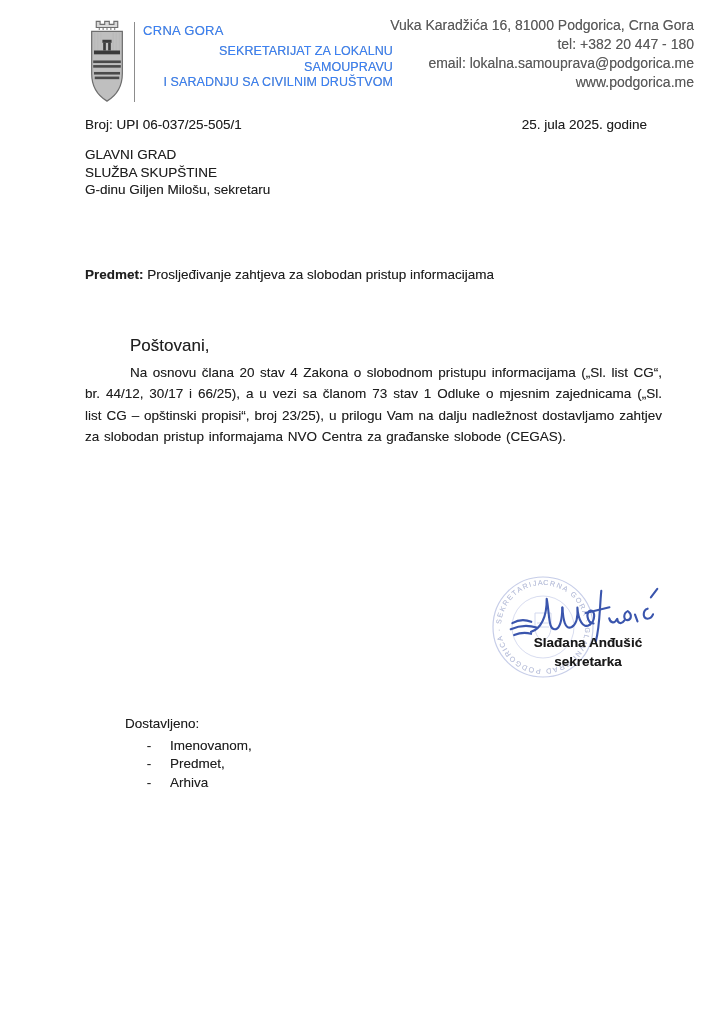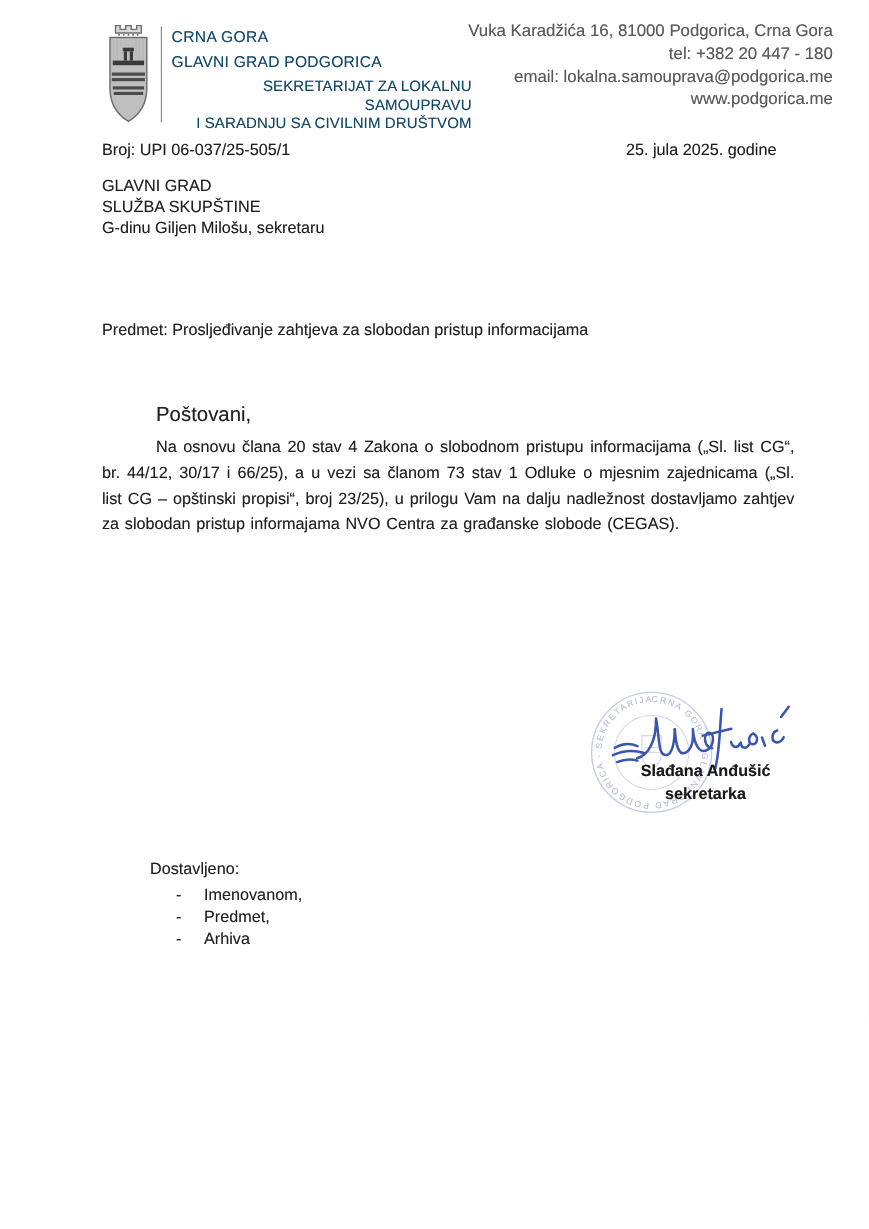--- a/index.html
+++ b/index.html
@@ -8,32 +8,32 @@
     width:724px;height:1024px;
     margin:0 auto;
     background:#ffffff;
     font-family:"Liberation Sans","DejaVu Sans",sans-serif;
     color:#1f1f1f;
     overflow:hidden;
   }
   
   .emblem{position:absolute;left:84px;top:18px;width:46px;height:88px;}
   .lh-divider{position:absolute;left:134px;top:22px;width:1px;height:80px;background:#8c8c8c;}
-  .org-block{position:absolute;left:143px;top:18px;width:250px;color:#0c4a6e;}
+  .org-block{position:absolute;left:143px;top:18px;width:250px;color:#3b82f6;}
   .org-line-1{font-size:13px;line-height:13px;margin-top:6px;letter-spacing:.3px;}
   .org-line-2{font-size:13px;line-height:13px;margin-top:8px;letter-spacing:.2px;}
   .org-line-34{font-size:12.5px;line-height:15.5px;margin-top:7px;letter-spacing:.1px;text-align:right;}
   .contact-block{position:absolute;left:384px;top:16px;width:310px;color:#5a5a5a;font-size:14px;line-height:19px;text-align:right;}
   
   .ref-row{position:absolute;left:85px;top:117px;width:562px;display:flex;justify-content:space-between;font-size:13.5px;}
   
   .addressee{position:absolute;left:85px;top:146px;font-size:13.5px;line-height:17.5px;}
   
   .subject{position:absolute;left:85px;top:267px;font-size:13.5px;}
-  .subject b{font-weight:normal;}
+  .subject b{font-weight:bold;}
   
   .salutation{position:absolute;left:85px;top:336px;font-size:17px;text-indent:45px;}
   .paragraph{
     position:absolute;left:85px;top:362px;width:577px;
     font-size:13.5px;line-height:21.4px;
     text-align:justify;text-indent:45px;
     word-spacing:1px;
   }
   
   .stamp{position:absolute;left:487px;top:571px;width:112px;height:112px;z-index:1;opacity:.85;}
@@ -90,21 +90,20 @@
         <rect x="13" y="70" width="34" height="3.4"></rect>
         <rect x="14" y="76" width="32" height="3.4"></rect>
       </g>
     </svg>
   </div>
 
   <div class="lh-divider"></div>
 
   <div class="org-block">
     <div class="org-line-1">CRNA GORA</div>
-    <div class="org-line-2">GLAVNI GRAD PODGORICA</div>
     <div class="org-line-34">SEKRETARIJAT ZA LOKALNU SAMOUPRAVU</div>
     <div class="org-line-34" style="margin-top:0;">I SARADNJU SA CIVILNIM DRUŠTVOM</div>
   </div>
 
   <div class="contact-block">
     <div>Vuka Karadžića 16, 81000 Podgorica, Crna Gora</div>
     <div>tel: +382 20 447 - 180</div>
     <div>email: lokalna.samouprava@podgorica.me</div>
     <div>www.podgorica.me</div>
   </div>

